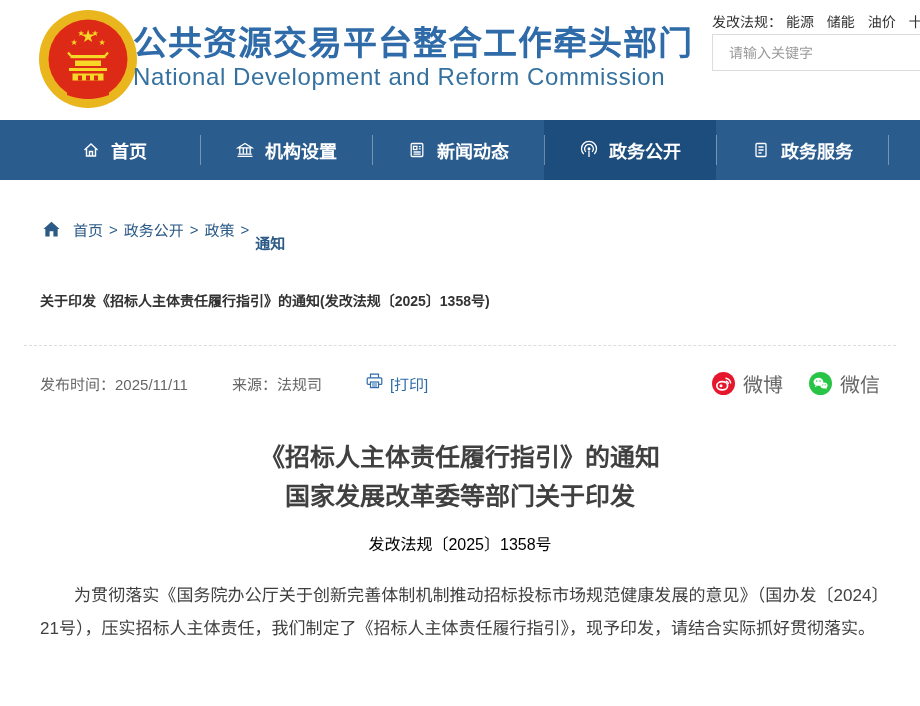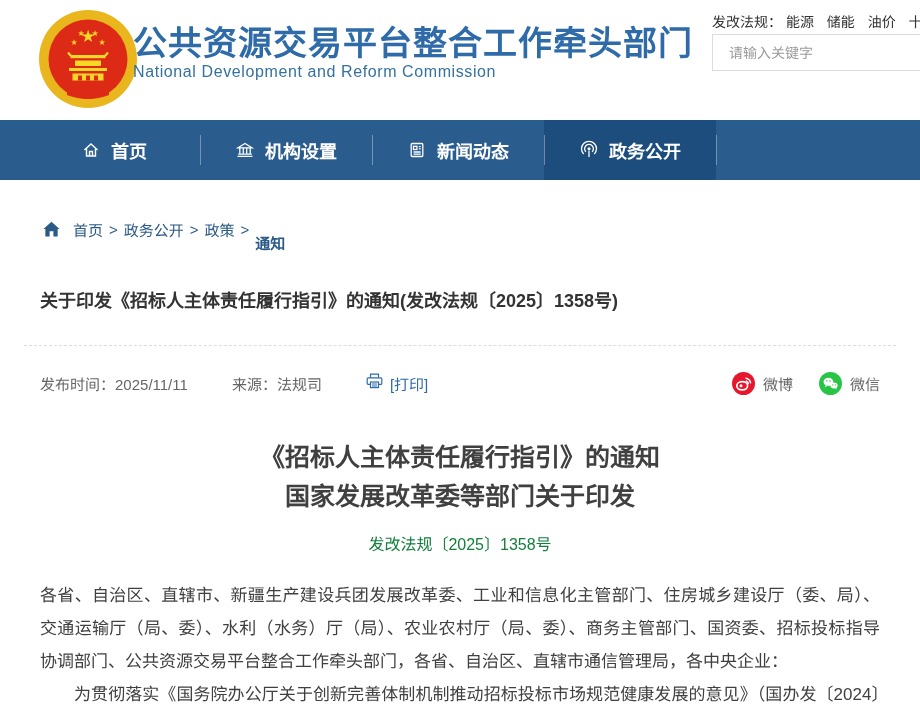--- a/index.html
+++ b/index.html
@@ -9,21 +9,21 @@
     font-family:"Liberation Sans","DejaVu Sans",sans-serif;
     -webkit-font-smoothing:antialiased;
   }
   a { text-decoration:none; cursor:pointer; }
 
   
   .header { position:relative; height:120px; background:#fff; }
   .emblem { position:absolute; left:38px; top:9px; width:100px; height:100px; }
   .site-titles { position:absolute; left:133px; top:24px; }
   .site-title-zh { font-size:34px; font-weight:bold; color:#2e6ba8; letter-spacing:1px; line-height:38px; white-space:nowrap; }
-  .site-title-en { font-size:16px; color:#35719f; margin-top:1px; letter-spacing:.6px; white-space:nowrap; }
+  .site-title-en { font-size:24px; color:#35719f; margin-top:1px; letter-spacing:.6px; white-space:nowrap; }
 
   .hot-search { position:absolute; left:712px; top:11px; font-size:14px; color:#333; white-space:nowrap; }
   .hot-search .hs-label { font-weight:normal; }
   .hot-search a { color:#333; margin-right:9px; }
   .search-box { position:absolute; left:712px; top:34px; width:260px; height:37px; border:1px solid #dcdcdc; background:#fff; }
   .search-box input { border:none; outline:none; width:100%; height:100%; padding:0 16px; font-size:14px; color:#333;
     font-family:"Liberation Sans","DejaVu Sans",sans-serif; }
   .search-box input::placeholder { color:#9a9a9a; }
 
   
@@ -36,32 +36,32 @@
   .nav-icon { flex:0 0 auto; }
 
   
   .breadcrumb { display:flex; align-items:center; padding:25px 0 0 42px; font-size:15px; color:#2b5a86; }
   .breadcrumb .home-ic { margin-right:12px; display:flex; }
   .breadcrumb a { color:#2b5a86; }
   .breadcrumb .sep { margin:0 6px; }
   .breadcrumb .current { font-weight:bold;margin-top:27px; }
 
   
-  .page-title { margin:33px 40px 4px; font-size:18px; font-weight:bold; color:#333; line-height:30px; }
+  .page-title { margin:33px 40px 4px; font-size:14px; font-weight:bold; color:#333; line-height:30px; }
   .dashed-divider { margin:29px 24px 0; border-bottom:1px dashed #ddd; height:0; }
 
   .meta-row { margin:24px 40px 0; display:flex; align-items:center; font-size:15px; color:#666; height:26px; }
   .meta-item { margin-right:44px; white-space:nowrap; }
   .print-link { display:flex; align-items:flex-start; gap:7px; color:#2e6ba8; white-space:nowrap; }
   .share { margin-left:auto; display:flex; align-items:center; gap:26px; }
-  .share-item { display:flex; align-items:center; gap:8px; color:#666; font-size:15px; cursor:pointer; }
+  .share-item { display:flex; align-items:center; gap:8px; color:#666; font-size:20px; cursor:pointer; }
 
   
   .doc-title { margin:42px 40px 0; text-align:center; font-size:25px; font-weight:bold; color:#404040; line-height:39px; }
-  .doc-number { margin-top:15px; text-align:center; font-size:16px; color:#15803d; }
+  .doc-number { margin-top:15px; text-align:center; font-size:16px; color:#000000; }
   .article-body { margin:24px 40px 0; font-size:17px; line-height:33px; color:#404040; text-align:justify; }
   .article-body p { margin:0; }
   .article-body p.indent { text-indent:2em; }
 </style>
 </head>
 <body>
 
 <div class="header">
   <svg class="emblem" viewBox="0 0 100 100">
     <circle cx="50" cy="50" r="49" fill="#e9b61d"></circle>
@@ -125,20 +125,27 @@
     <span>新闻动态</span>
   </div>
   <div class="nav-item active">
     <svg class="nav-icon" width="20" height="20" viewBox="0 0 20 20" fill="none" stroke="#fff" stroke-width="1.3">
       <circle cx="10" cy="8.8" r="1.5" fill="#fff" stroke="none"></circle>
         <path d="M10 10.4 V17"></path>
       <path d="M6.9 11.9 a4.4 4.4 0 1 1 6.2 0"></path>
         <path d="M4.7 14.1 a7.5 7.5 0 1 1 10.6 0"></path>
     </svg>
     <span>政务公开</span>
+  </div>
+  <div class="nav-item">
+    <svg class="nav-icon" width="20" height="20" viewBox="0 0 20 20" fill="none" stroke="#fff" stroke-width="1.3">
+      <rect x="5" y="3.5" width="10" height="13" rx="1"></rect>
+        <path d="M7.4 7 H12.6 M7.4 10 H12.6 M7.4 13 H10.6"></path>
+    </svg>
+    <span>政务服务</span>
   </div>
   <div class="nav-end-divider"></div>
 </div>
 
 <div class="breadcrumb">
   <span class="home-ic">
     <svg width="19" height="18" viewBox="0 0 20 19" fill="#2b5a86">
       <path d="M1.5 9.5 L10 1.8 L18.5 9.5 L16.5 9.5 L16.5 17.5 L12 17.5 L12 12 L8 12 L8 17.5 L3.5 17.5 L3.5 9.5 Z"></path>
     </svg>
   </span>
@@ -194,15 +201,14 @@
   </span>
 </div>
 
 <div class="doc-title">
   <div>《招标人主体责任履行指引》的通知</div>
   <div>国家发展改革委等部门关于印发</div>
 </div>
 <div class="doc-number">发改法规〔2025〕1358号</div>
 
 <div class="article-body">
-  <p>各省、自治区、直辖市、新疆生产建设兵团发展改革委、工业和信息化主管部门、住房城乡建设厅（委、局）、交通运输厅（局、委）、水利（水务）厅（局）、农业农村厅（局、委）、商务主管部门、国资委、招标投标指导协调部门、公共资源交易平台整合工作牵头部门，各省、自治区、直辖市通信管理局，各中央企业：</p>
   <p class="indent">为贯彻落实《国务院办公厅关于创新完善体制机制推动招标投标市场规范健康发展的意见》（国办发〔2024〕21号），压实招标人主体责任，我们制定了《招标人主体责任履行指引》，现予印发，请结合实际抓好贯彻落实。</p>
 </div>
 
 </body></html>

